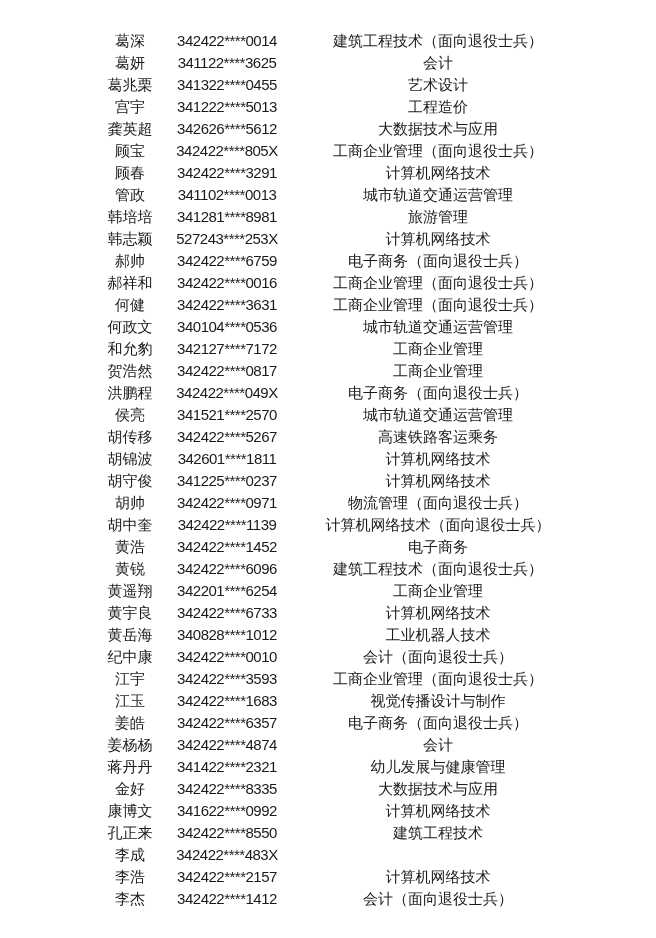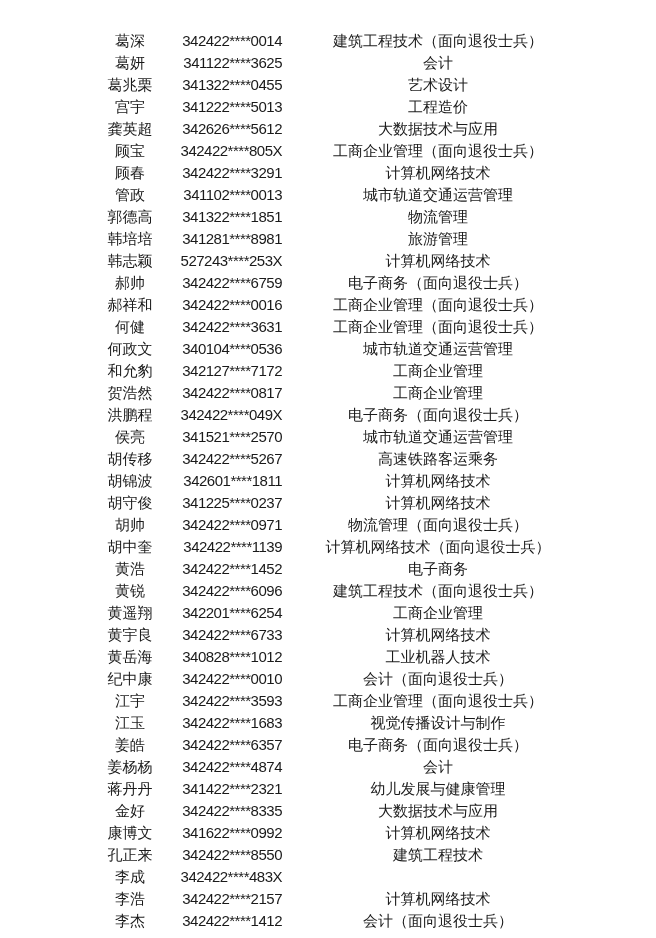--- a/index.html
+++ b/index.html
@@ -29,21 +29,21 @@
     font-size: 15px;
     white-space: nowrap;
   }
   .cell-name {
     grid-column: 2;
     text-align: center;
     letter-spacing: 0px;
   }
   .cell-id {
     grid-column: 3;
-    text-align: right;
+    text-align: center;
     font-size: 15px;
     letter-spacing: -0.5px;
   }
   .cell-major {
     grid-column: 4;
     text-align: center;
   }
 </style>
 </head>
 <body>
@@ -84,25 +84,20 @@
         <div class="cell-name">顾春</div>
         <div class="cell-id">342422****3291</div>
         <div class="cell-major">计算机网络技术</div>
       </div>
       <div class="row">
         <div class="cell-name">管政</div>
         <div class="cell-id">341102****0013</div>
         <div class="cell-major">城市轨道交通运营管理</div>
       </div>
       <div class="row">
-        <div class="cell-name">郭德高</div>
-        <div class="cell-id">341322****1851</div>
-        <div class="cell-major">物流管理</div>
-      </div>
-      <div class="row">
         <div class="cell-name">韩培培</div>
         <div class="cell-id">341281****8981</div>
         <div class="cell-major">旅游管理</div>
       </div>
       <div class="row">
         <div class="cell-name">韩志颖</div>
         <div class="cell-id">527243****253X</div>
         <div class="cell-major">计算机网络技术</div>
       </div>
       <div class="row">

